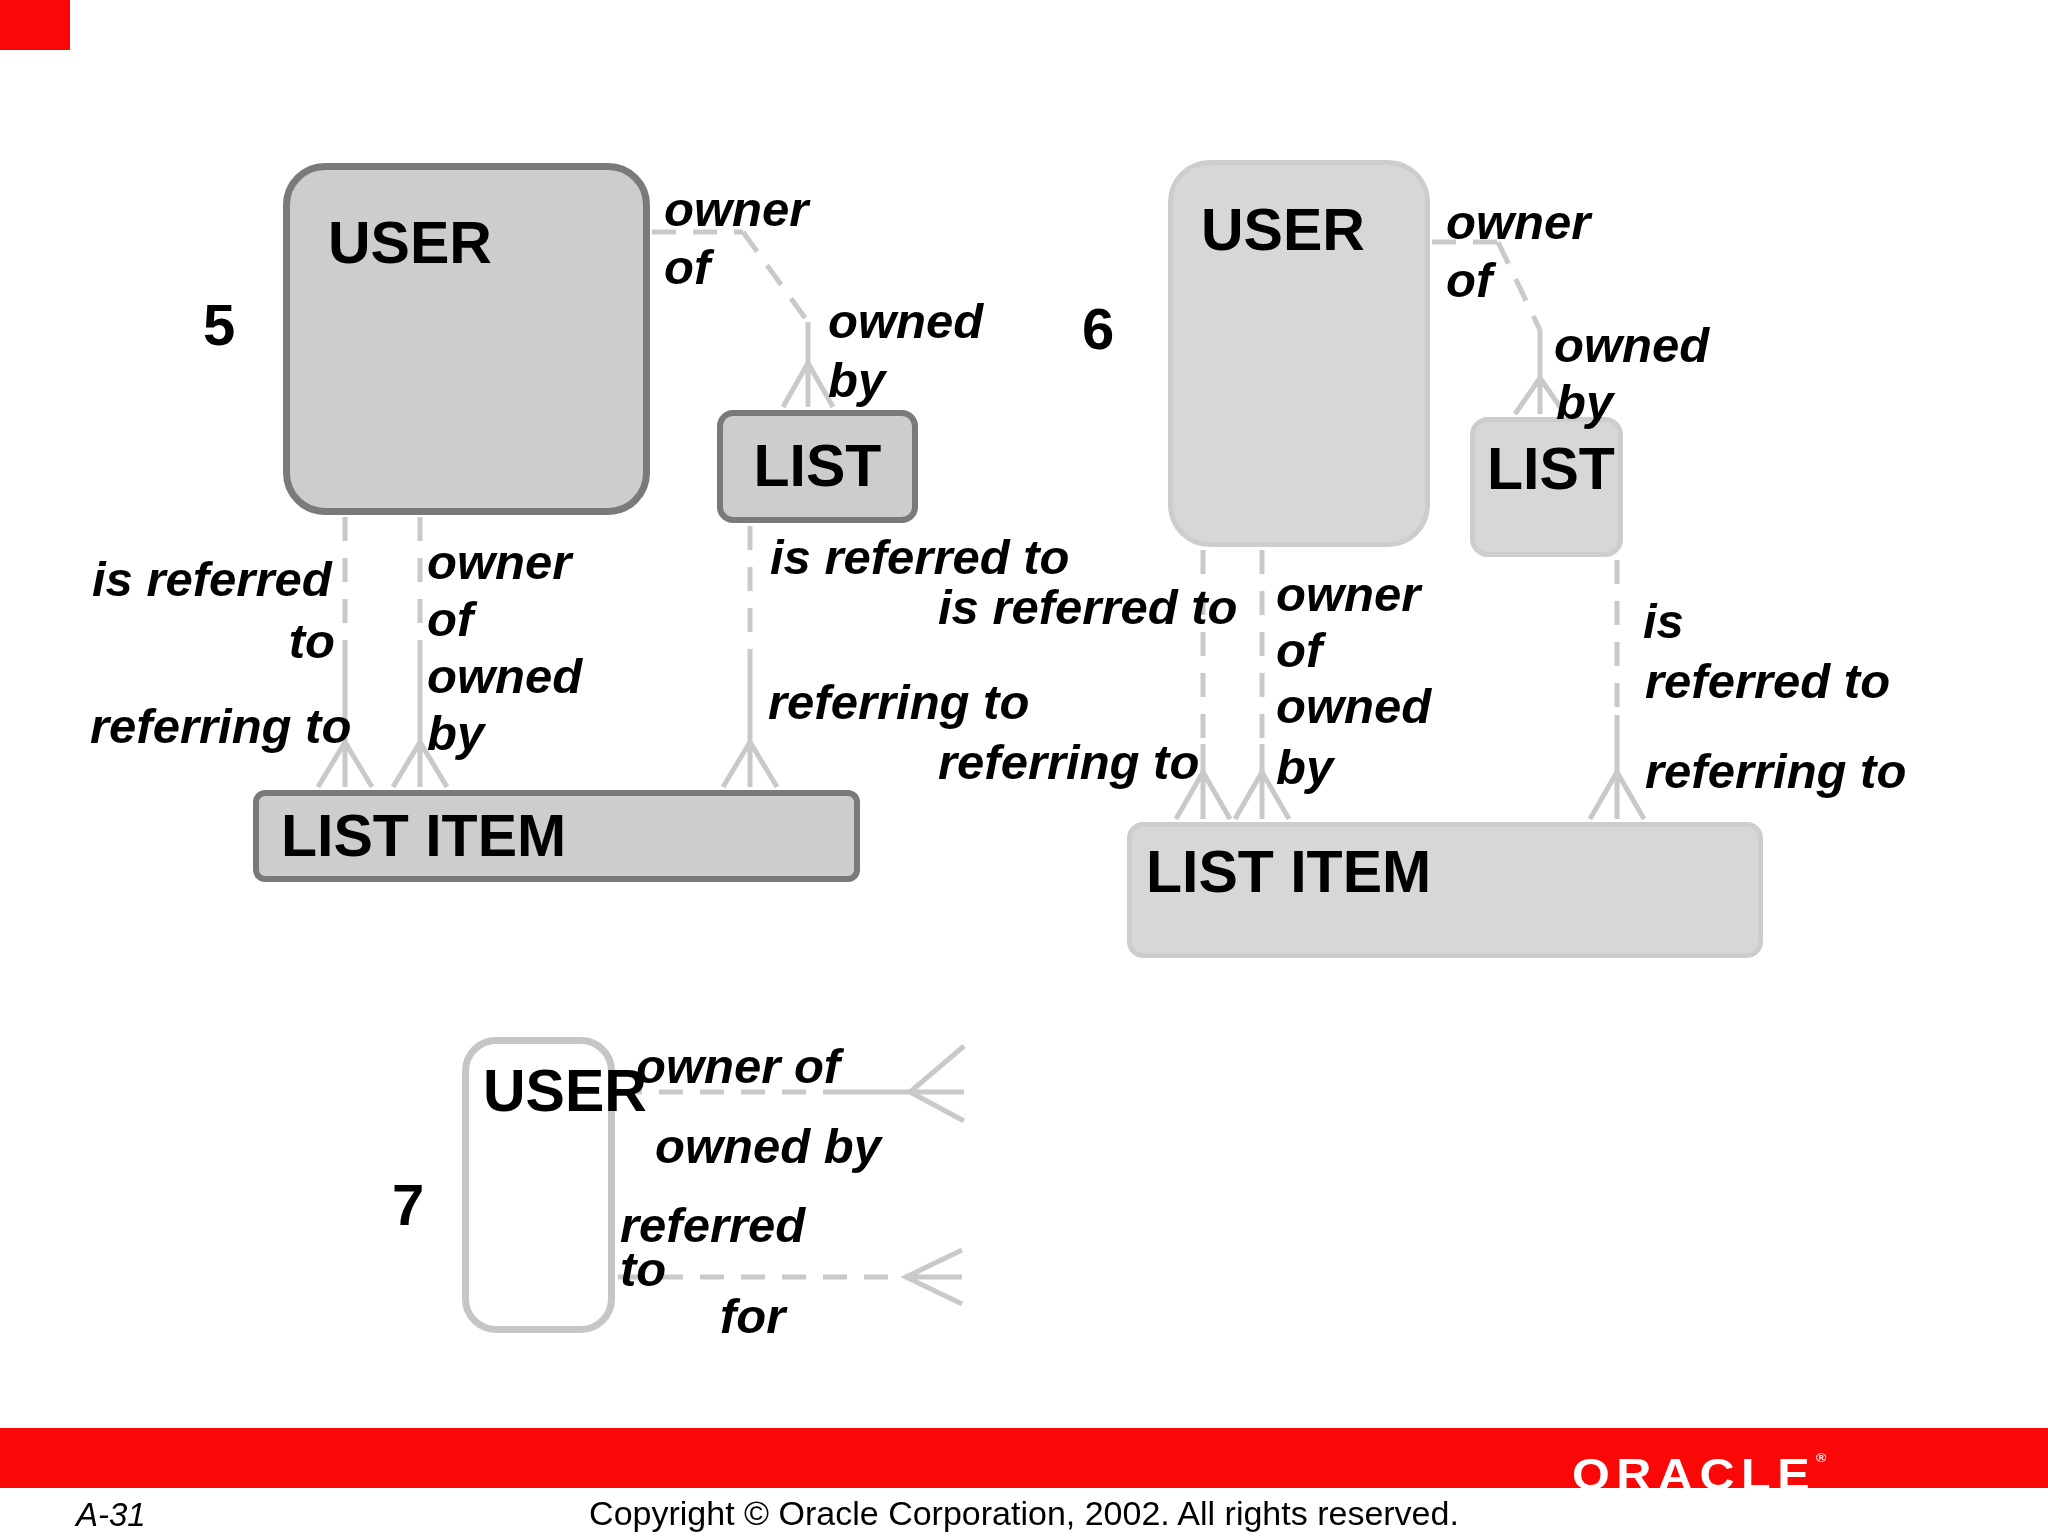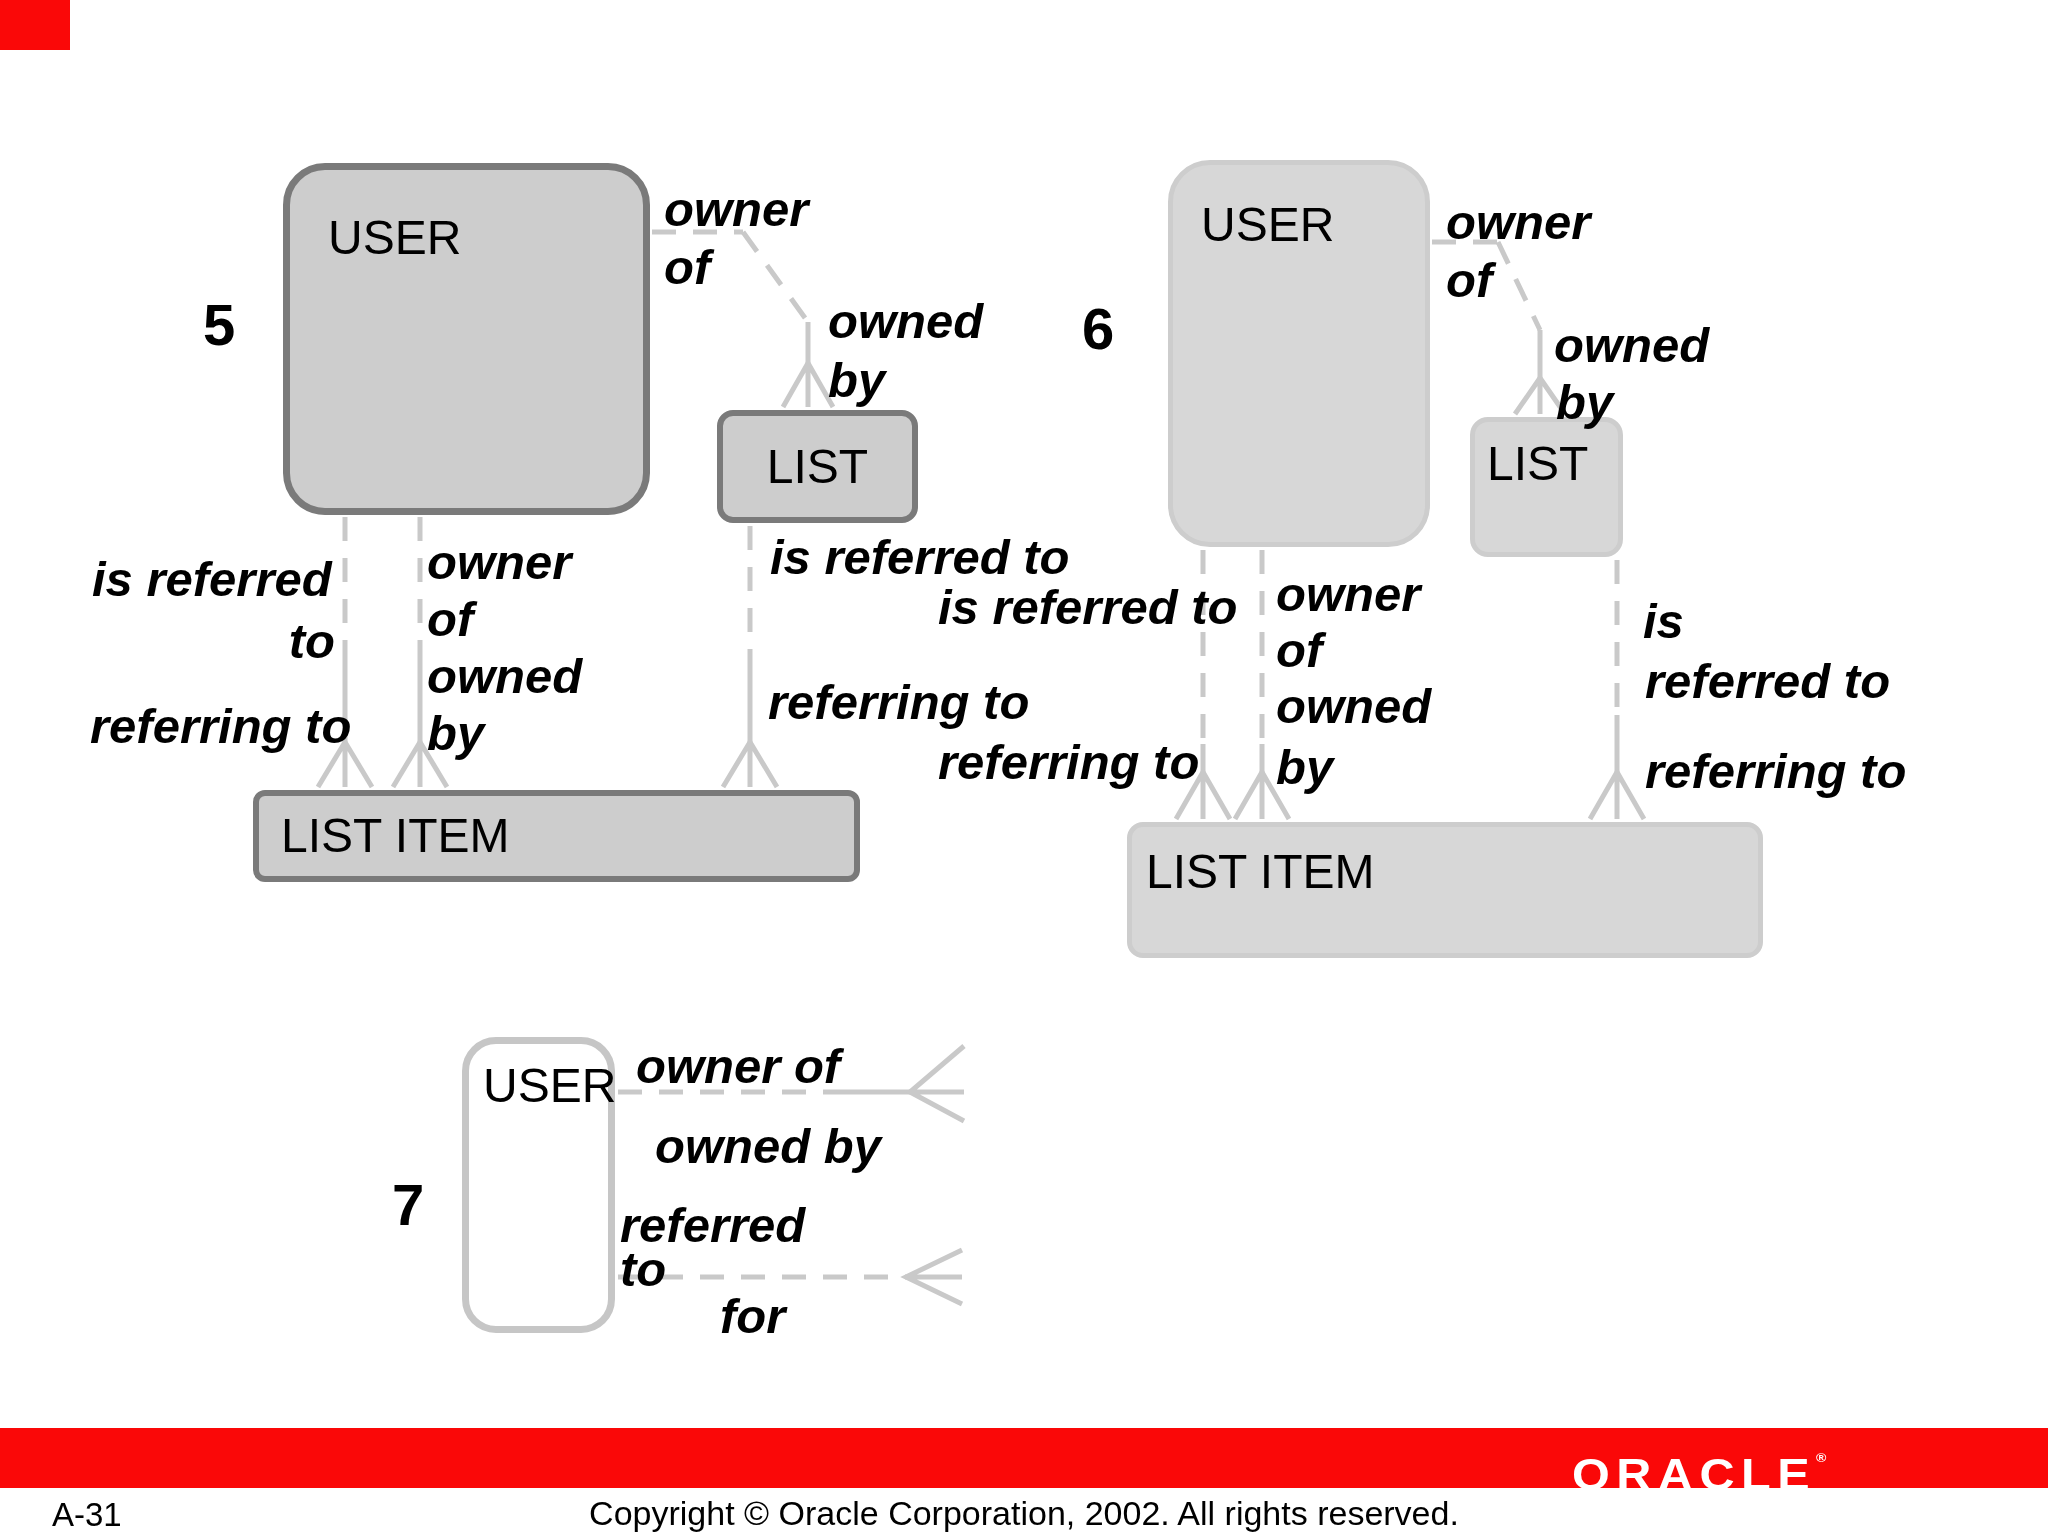--- a/index.html
+++ b/index.html
@@ -8,21 +8,21 @@
     font-family:"Liberation Sans", sans-serif;color:#000;
   }
   #slide *{box-sizing:border-box;}
 
   
   #connectors{position:absolute;left:0;top:0;width:2048px;height:1536px;z-index:1;}
   #connectors path{stroke:#c9c9c9;stroke-width:5;fill:none;}
   #connectors path.dash{stroke-dasharray:24 17;}
 
   
-  .ebox{position:absolute;z-index:2;font-weight:normal;font-size:48px;line-height:1.0;}
+  .ebox{position:absolute;z-index:2;font-weight:bold;font-size:59px;line-height:1.0;}
   .rlabel{position:absolute;z-index:3;font-weight:bold;font-style:italic;font-size:49px;line-height:1.0;white-space:nowrap;}
   .dnum{position:absolute;z-index:3;font-weight:bold;font-size:58px;line-height:1.0;}
   .twoline div{line-height:62px;}
 
   
   [data-name="d5-user-box"]{left:283px;top:163px;width:367px;height:352px;
     background:#cdcdcd;border:7px solid #7a7a7a;border-radius:42px;padding:44px 0 0 38px;}
   [data-name="d5-list-box"]{left:717px;top:410px;width:201px;height:113px;
     background:#cdcdcd;border:6px solid #7a7a7a;border-radius:16px;
     display:flex;align-items:center;justify-content:center;}
@@ -77,21 +77,21 @@
   [data-name="d7-referred"]{left:620px;top:1182px;margin-top:19px;}
   [data-name="d7-to"]{left:620px;top:1245px;}
   [data-name="d7-for"]{left:720px;top:1292px;}
 
   
   [data-name="corner-mark"]{position:absolute;left:0;top:0;width:70px;height:50px;z-index:4;}
   [data-name="footer-bar"]{position:absolute;left:0;top:1428px;width:2048px;height:60px;z-index:4;}
   [data-name="oracle-logo"]{position:absolute;left:1572px;top:1433px;z-index:5;color:#ffffff;
     font-weight:bold;font-size:45px;letter-spacing:6px;line-height:50px;transform:scaleX(1.08);transform-origin:left;}
   [data-name="oracle-logo"] sup{font-size:13px;letter-spacing:0;vertical-align:28px;}
-  [data-name="page-number"]{position:absolute;left:52px;top:1496px;font-size:33px;z-index:5;}
+  [data-name="page-number"]{position:absolute;left:76px;top:1496px;font-size:33px;z-index:5;font-style:italic;}
   [data-name="copyright"]{position:absolute;left:0;top:1494px;width:2048px;text-align:center;font-size:34px;z-index:5;}
 </style>
 </head>
 <body>
 
 <div id="slide" data-name="slide">
 
   <div data-name="corner-mark" style="background:#fa0808;"></div>
 
   <svg id="connectors" data-name="relationship-connectors" viewBox="0 0 2048 1536" xmlns="http://www.w3.org/2000/svg">

